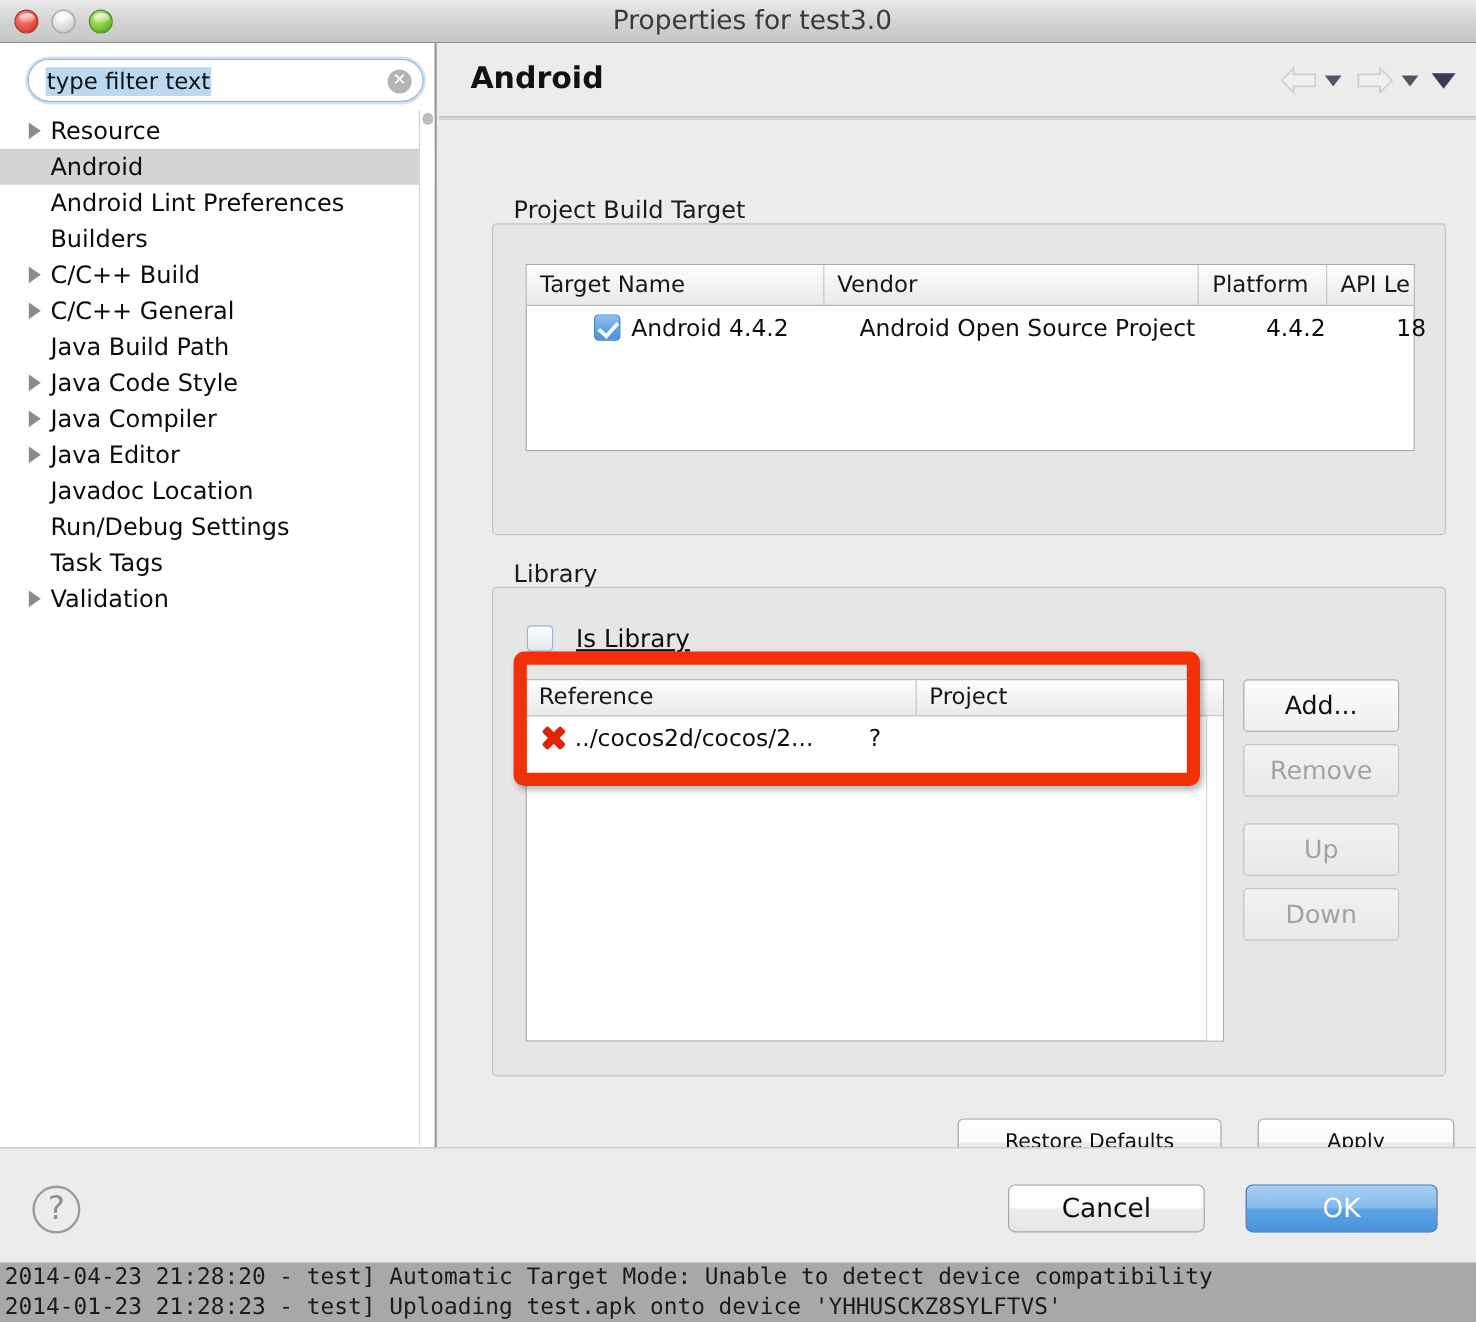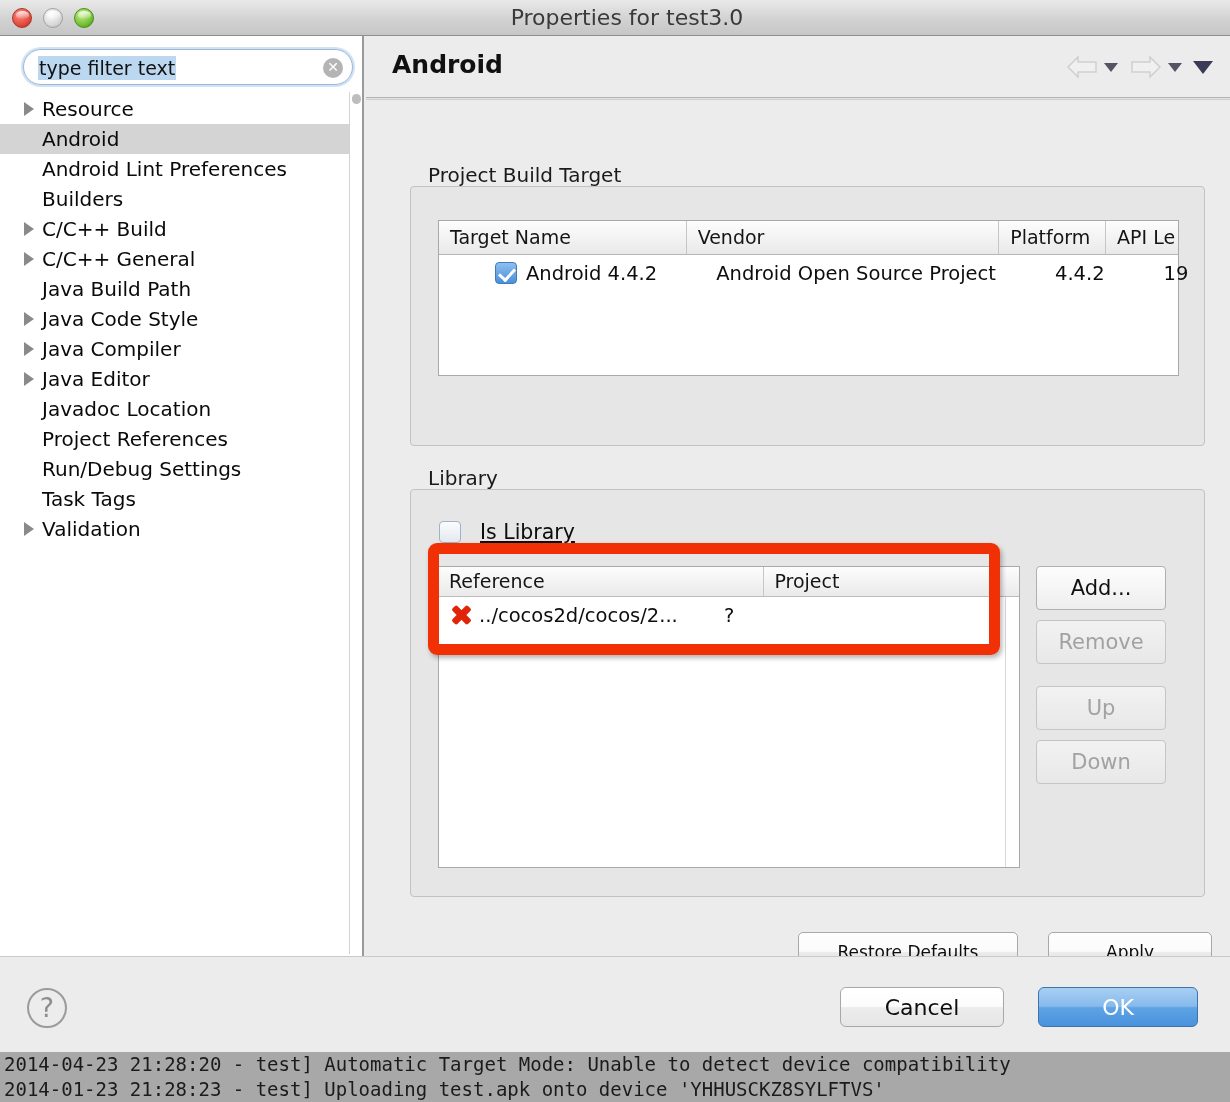--- a/index.html
+++ b/index.html
@@ -367,24 +367,20 @@
           <span class="twisty has"></span>
           <span class="tree-label">Java Compiler</span>
         </div>
         <div class="tree-item">
           <span class="twisty has"></span>
           <span class="tree-label">Java Editor</span>
         </div>
         <div class="tree-item">
           <span class="twisty"></span>
           <span class="tree-label">Javadoc Location</span>
-        </div>
-        <div class="tree-item">
-          <span class="twisty"></span>
-          <span class="tree-label">Project References</span>
         </div>
         <div class="tree-item">
           <span class="twisty"></span>
           <span class="tree-label">Run/Debug Settings</span>
         </div>
         <div class="tree-item">
           <span class="twisty"></span>
           <span class="tree-label">Task Tags</span>
         </div>
         <div class="tree-item">
@@ -425,21 +421,21 @@
             <div class="th c2">Platform</div>
             <div class="th c3">API Le</div>
           </div>
           <div class="tr">
             <div class="td c0">
               <span class="cb checked"></span>
               <span>Android 4.4.2</span>
             </div>
             <div class="td c1">Android Open Source Project</div>
             <div class="td c2">4.4.2</div>
-            <div class="td c3">19</div>
+            <div class="td c3">18</div>
           </div>
         </div>
       </div>
 
       <div class="group-label" id="library-label">Library</div>
       <div class="group-box" id="library-box">
 
         <div class="is-library-row">
           <span class="cb"></span>
           <span class="is-library-label">Is Library</span>

